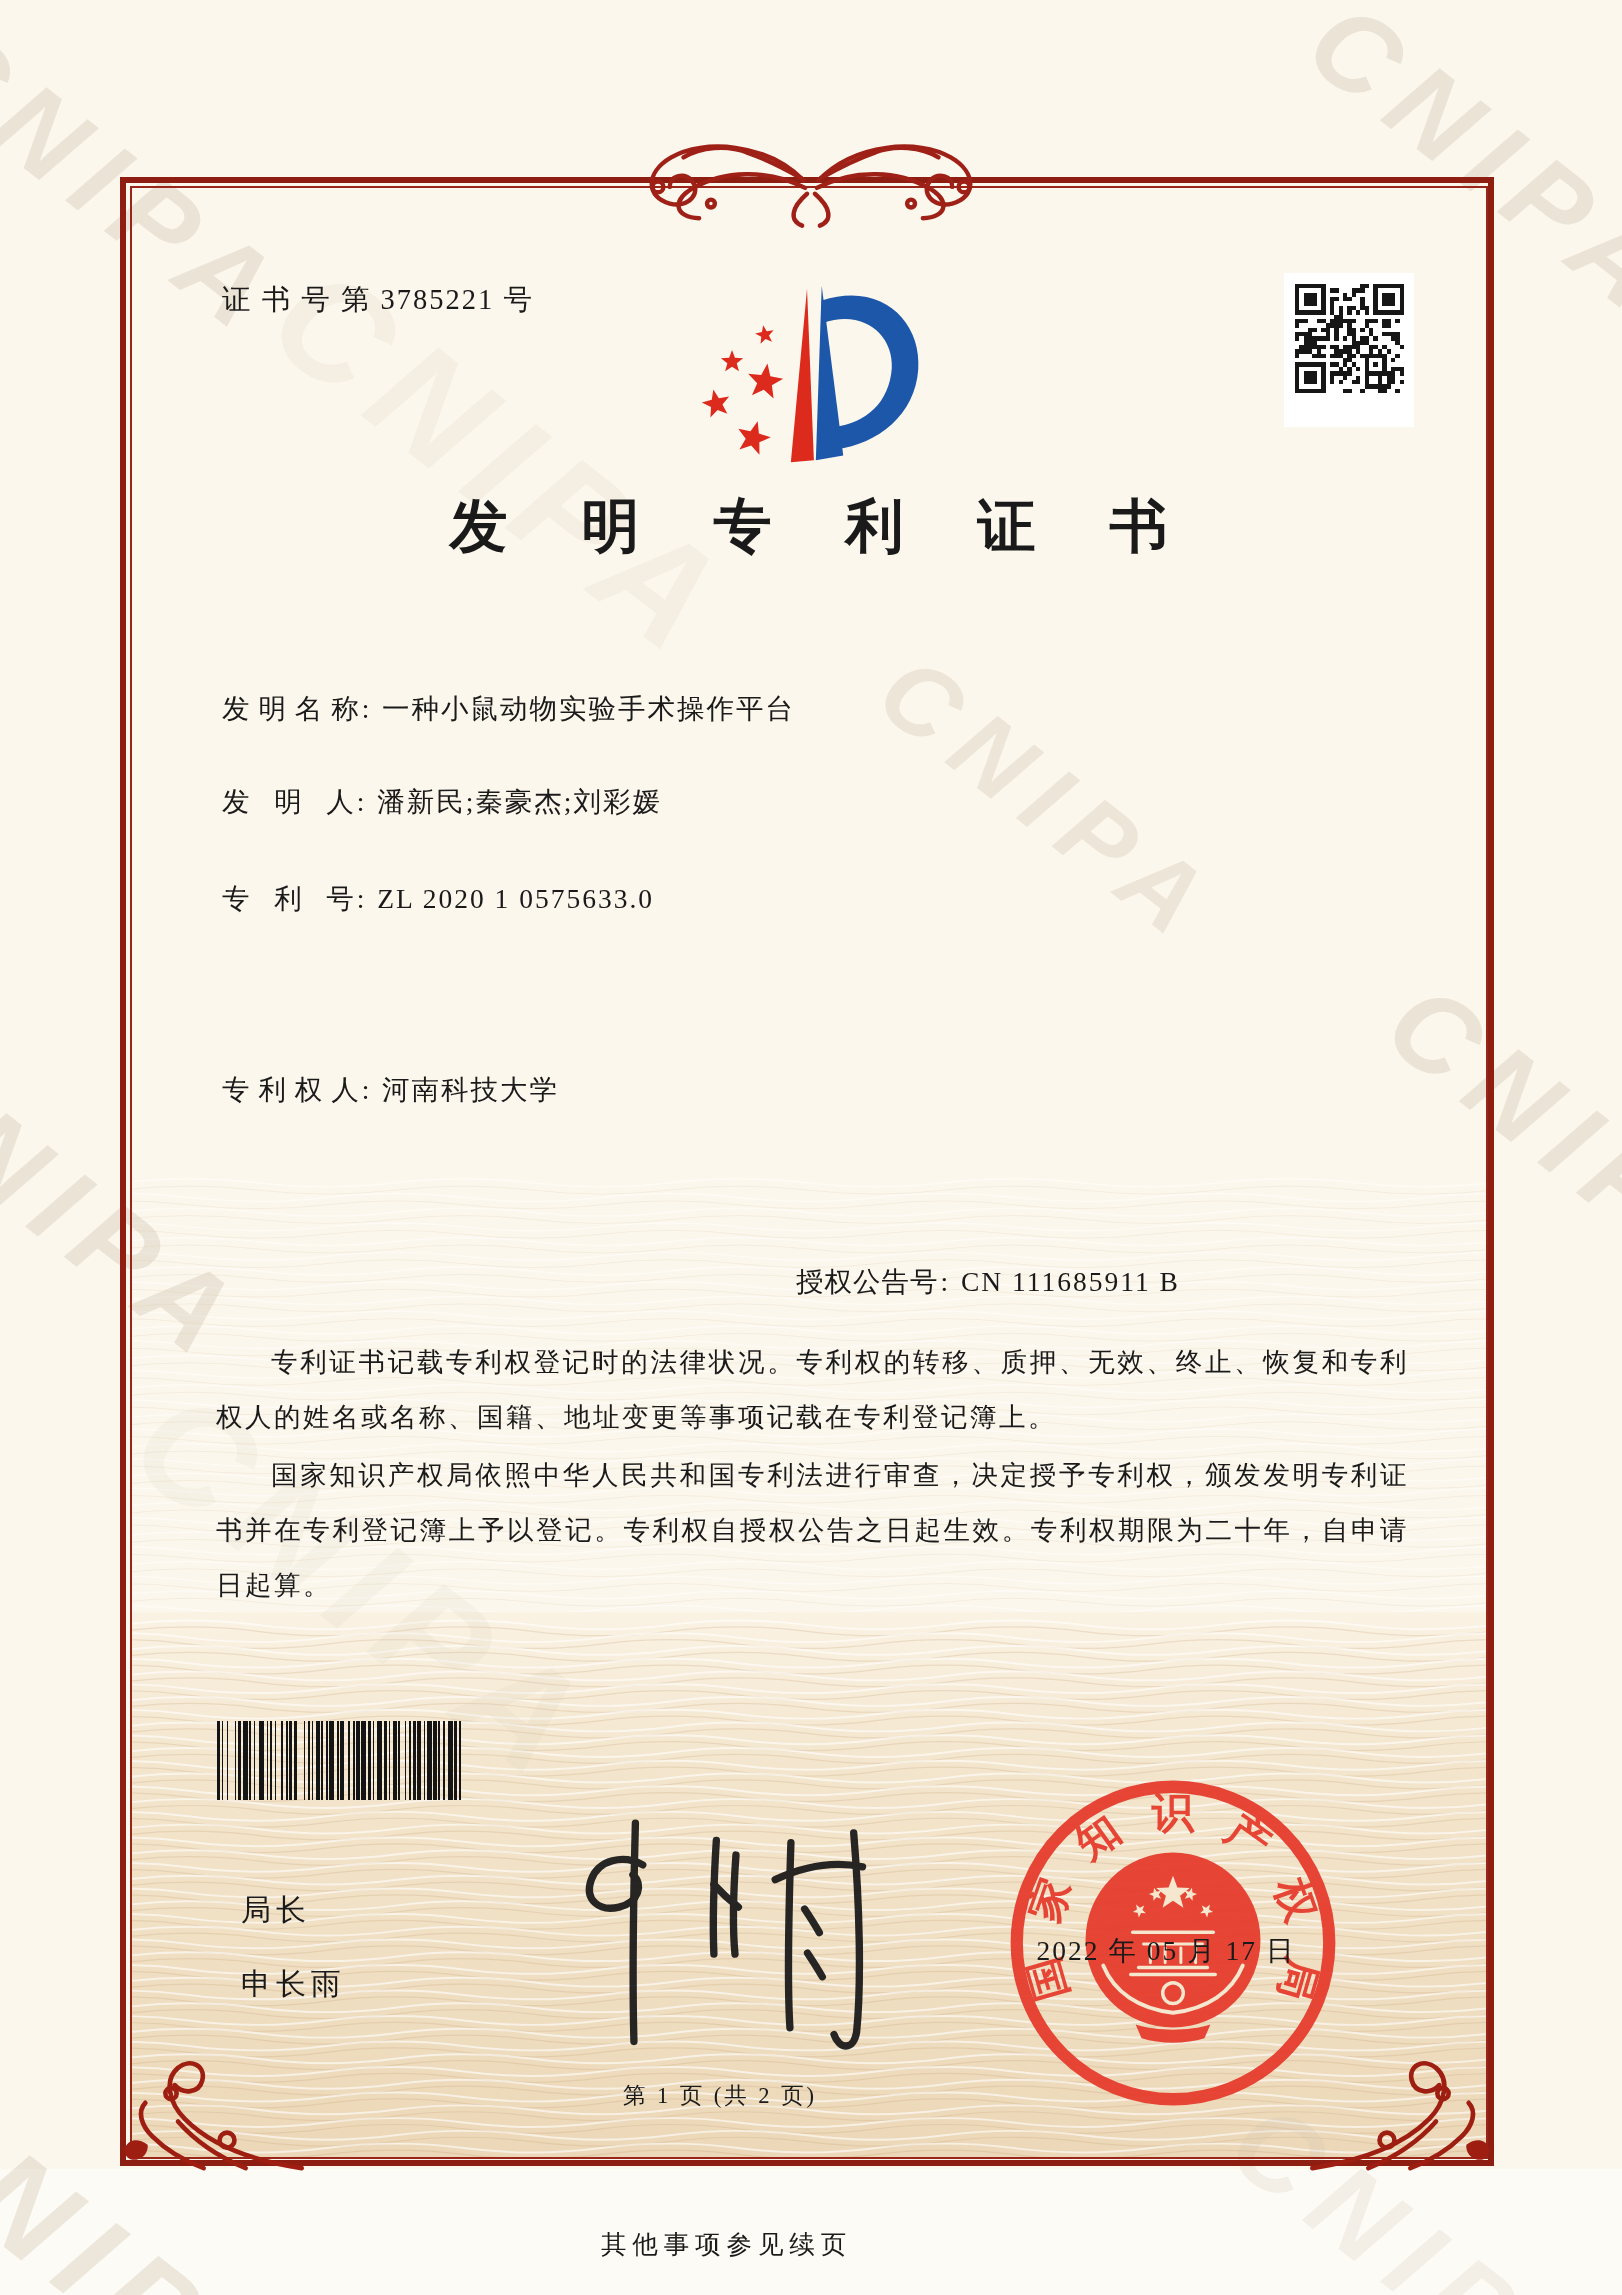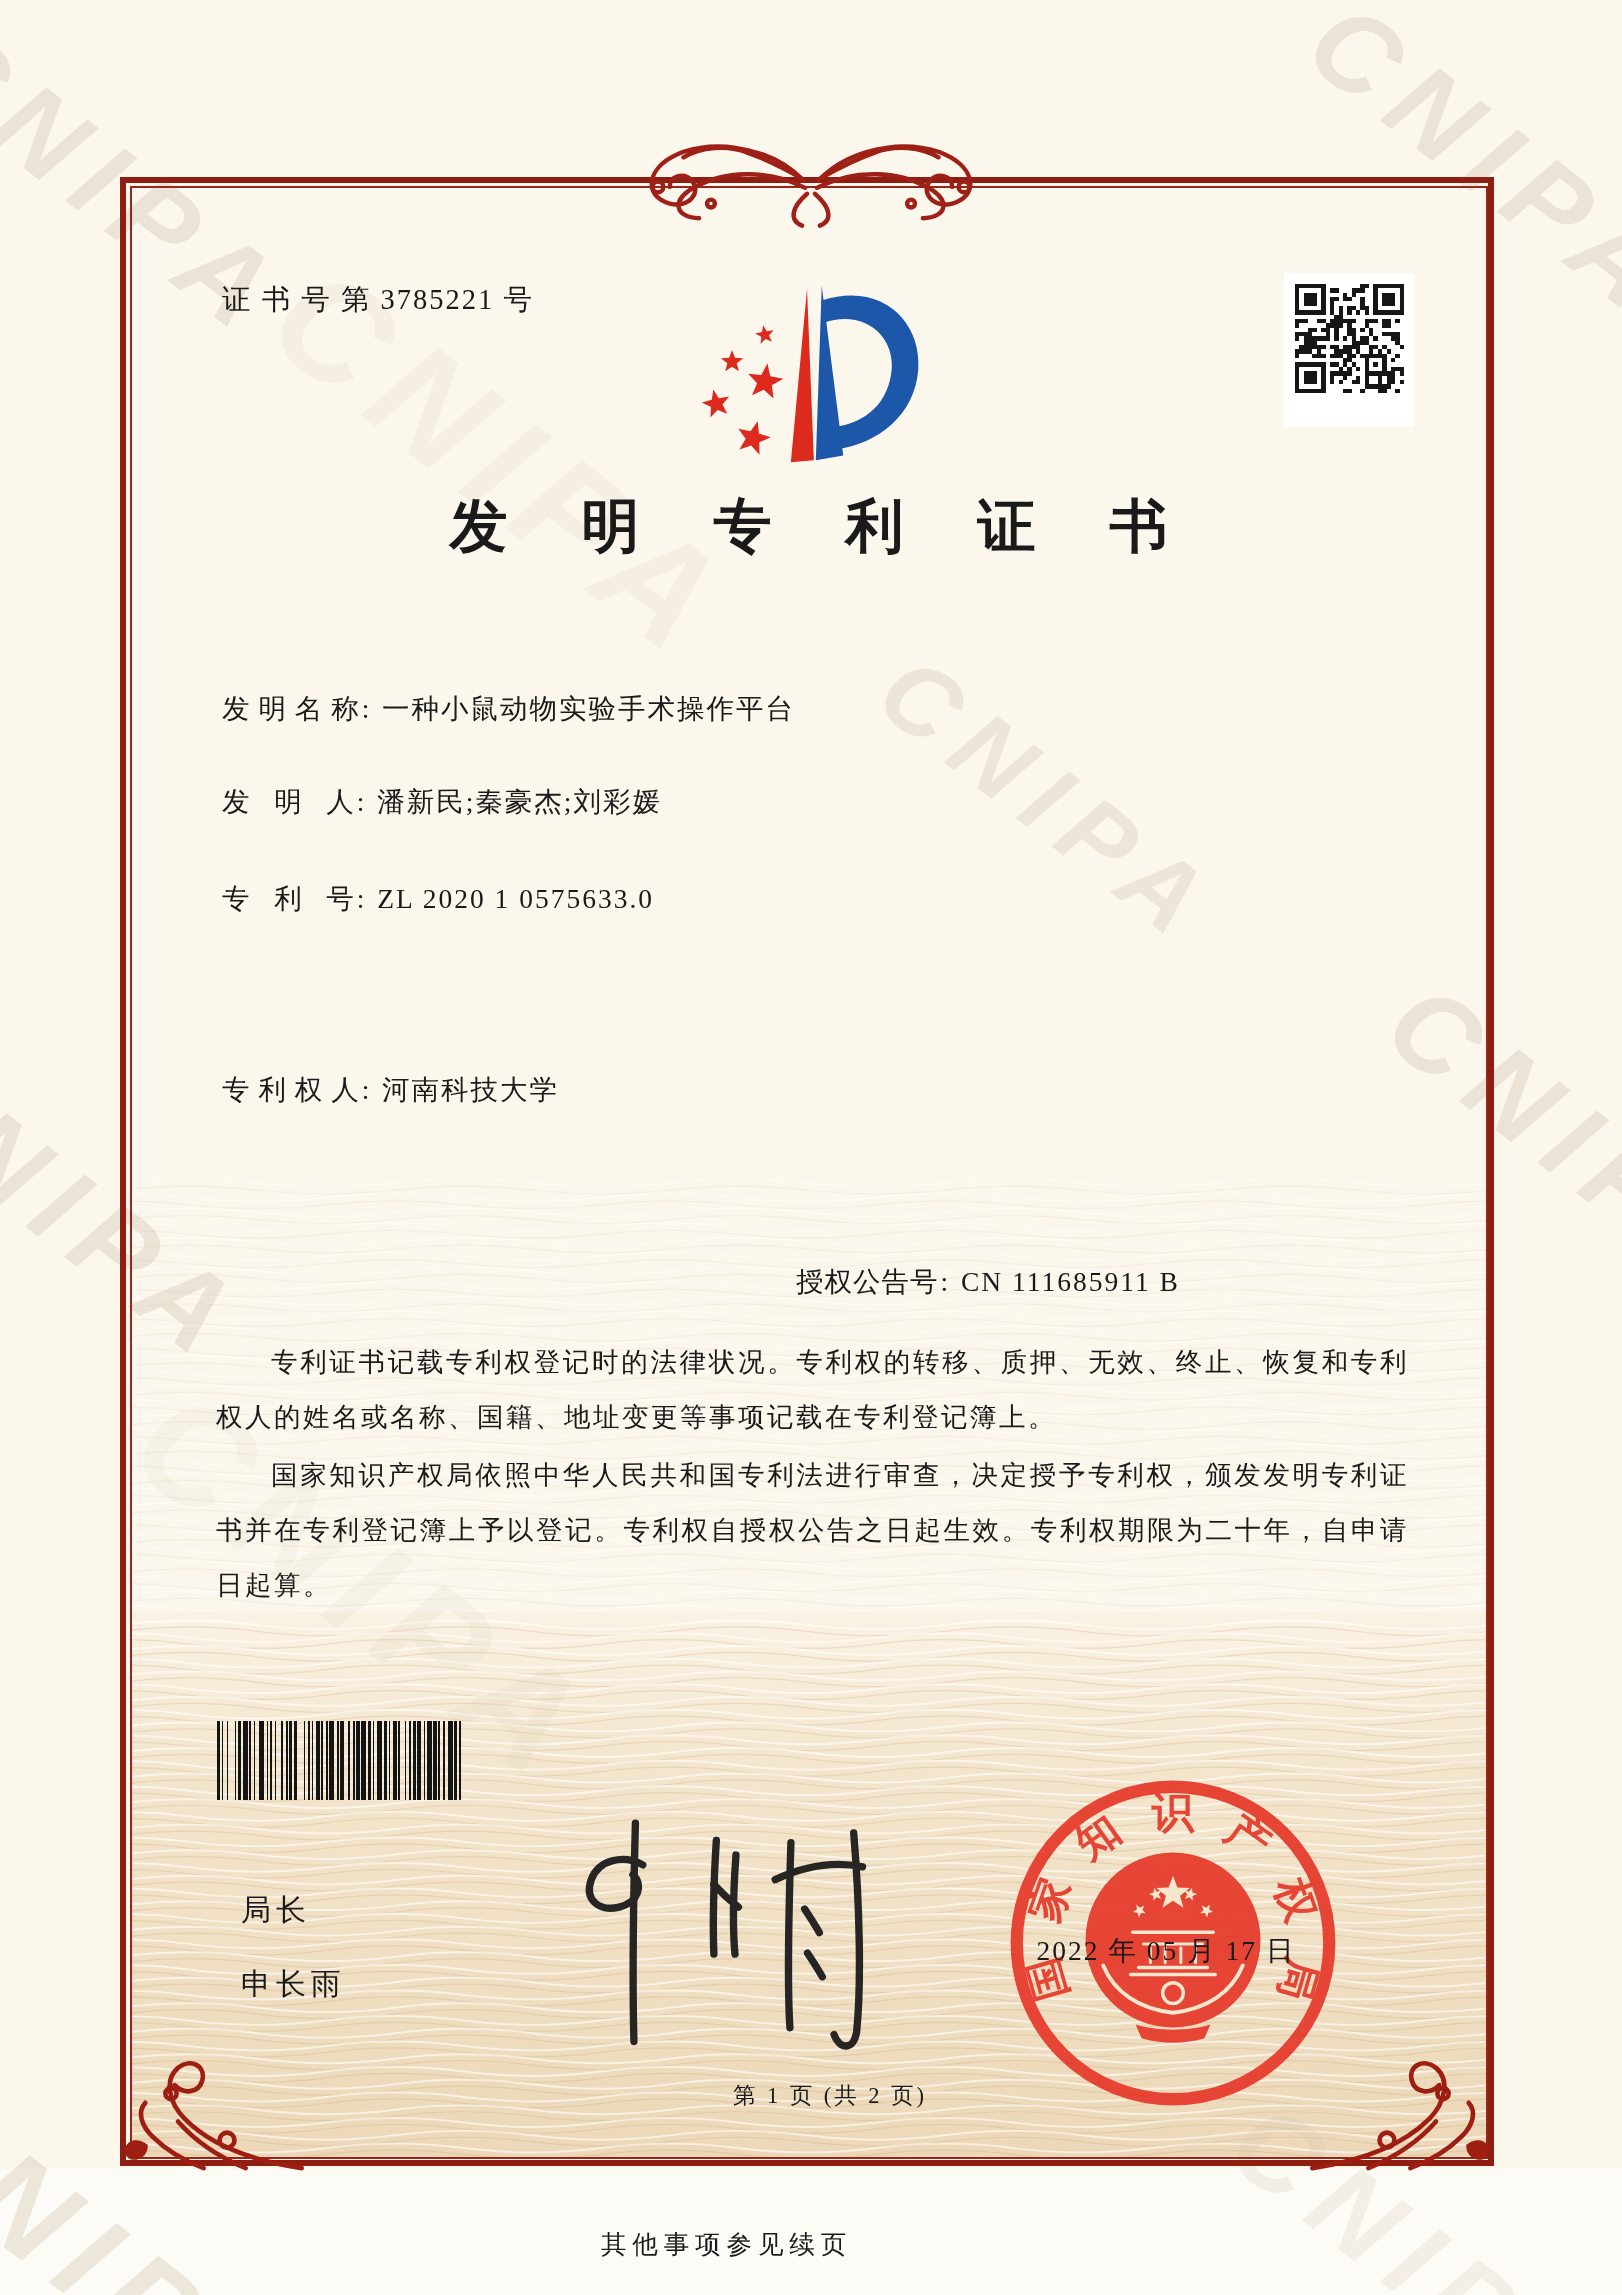--- a/index.html
+++ b/index.html
@@ -24,21 +24,21 @@
   .frow .colon{margin:0 11.8px 0 2px;}
   .frow .fvalue{letter-spacing:2px;}
   .paras{left:216px;top:1335px;width:1193px;z-index:4;}
   .paras p{margin:0 0 2.9px 0;font-size:26.5px;line-height:55px;letter-spacing:2.5px;
            text-align:justify;text-indent:55px;}
   .barcode{left:217px;top:1721px;width:459px;height:79px;display:flex;overflow:hidden;z-index:4;}
   .barcode div{height:100%;flex:none;}
   .signer{left:241px;font-size:30px;letter-spacing:4.9px;z-index:4;font-weight:500;}
   .seal-date{left:1007px;top:1933px;width:318px;text-align:center;font-size:27.5px;
              letter-spacing:2px;z-index:6;white-space:pre;}
-  .page-note{left:623px;top:2080px;width:304px;text-align:right;font-size:22.6px;
+  .page-note{left:623px;top:2080px;width:304px;text-align:left;font-size:22.6px;
              letter-spacing:2.9px;z-index:4;}
   .footer-note{left:550px;top:2227px;width:353px;text-align:center;font-size:25.5px;
                letter-spacing:5.9px;z-index:4;}
   .qr-card{left:1284px;top:273px;width:130px;height:154px;background:#ffffff;z-index:3;}
   svg{display:block;}
 </style>
 </head>
 <body>
 
 <div class="page">

